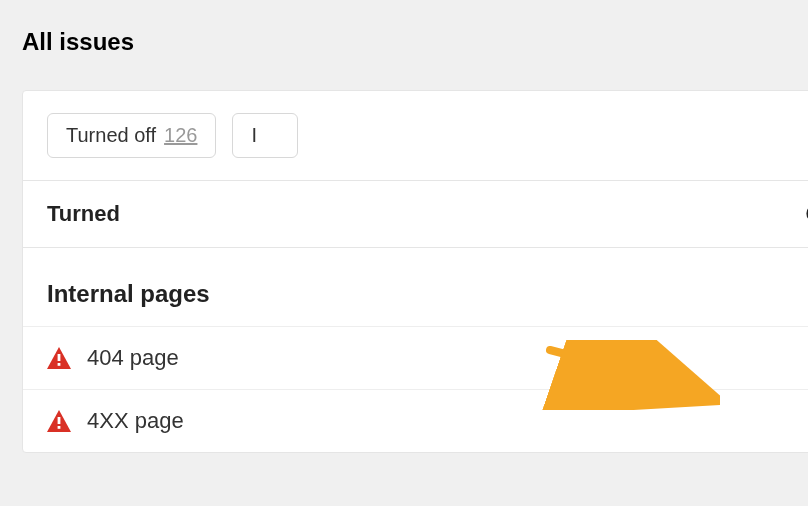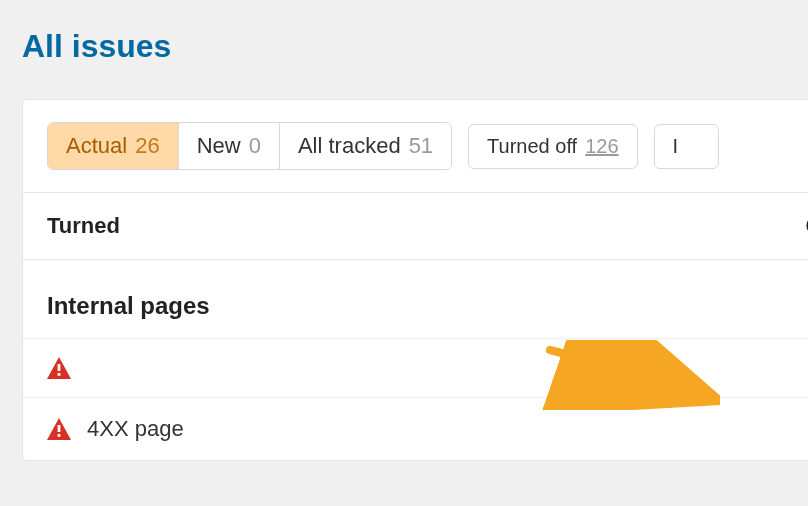--- a/index.html
+++ b/index.html
@@ -9,23 +9,23 @@
     }
     body {
       font-family: -apple-system, BlinkMacSystemFont, "Segoe UI", Helvetica, Arial, sans-serif;
       background: #f0f0f0;
       width: 808px;
       height: 506px;
       overflow: hidden;
       position: relative;
     }
     .page-title {
-      font-size: 32px;
+      font-size: 24px;
       font-weight: 700;
-      color: #0369a1;
+      color: #000000;
       padding: 28px 0 0 22px;
     }
     .panel {
       background: #fff;
       margin: 34px 0 0 22px;
       width: 900px;
       border: 1px solid #e5e5e5;
       border-radius: 4px;
       padding: 0;
     }
@@ -126,34 +126,20 @@
     }
   </style>
 </head>
 <body>
 
 <h1 class="page-title">All issues</h1>
 
 <div class="panel">
 
   <div class="tab-bar">
-    <div class="segmented">
-      <div class="seg-item active">
-        <span>Actual</span>
-        <span class="count">26</span>
-      </div>
-      <div class="seg-item">
-        <span>New</span>
-        <span class="count">0</span>
-      </div>
-      <div class="seg-item">
-        <span>All tracked</span>
-        <span class="count">51</span>
-      </div>
-    </div>
     <div class="seg-standalone">
       <span>Turned off</span>
       <span class="count">126</span>
     </div>
     <div class="seg-standalone" style="padding-right:40px;">
       <span>I</span>
     </div>
   </div>
 
   <div class="table-header">
@@ -163,20 +149,21 @@
 
   <div class="section-title">Internal pages</div>
 
   <div class="issue-row">
     <div class="issue-left">
       <svg class="warn-icon" viewBox="0 0 24 22">
         <path d="M12 0 L24 22 L0 22 Z" fill="#d93025"></path>
         <rect x="10.6" y="7" width="2.8" height="7" fill="#fff"></rect>
         <rect x="10.6" y="16" width="2.8" height="2.8" fill="#fff"></rect>
       </svg>
+      <span>404 page</span>
     </div>
 
   </div>
 
   <div class="issue-row">
     <div class="issue-left">
       <svg class="warn-icon" viewBox="0 0 24 22">
         <path d="M12 0 L24 22 L0 22 Z" fill="#d93025"></path>
         <rect x="10.6" y="7" width="2.8" height="7" fill="#fff"></rect>
         <rect x="10.6" y="16" width="2.8" height="2.8" fill="#fff"></rect>

